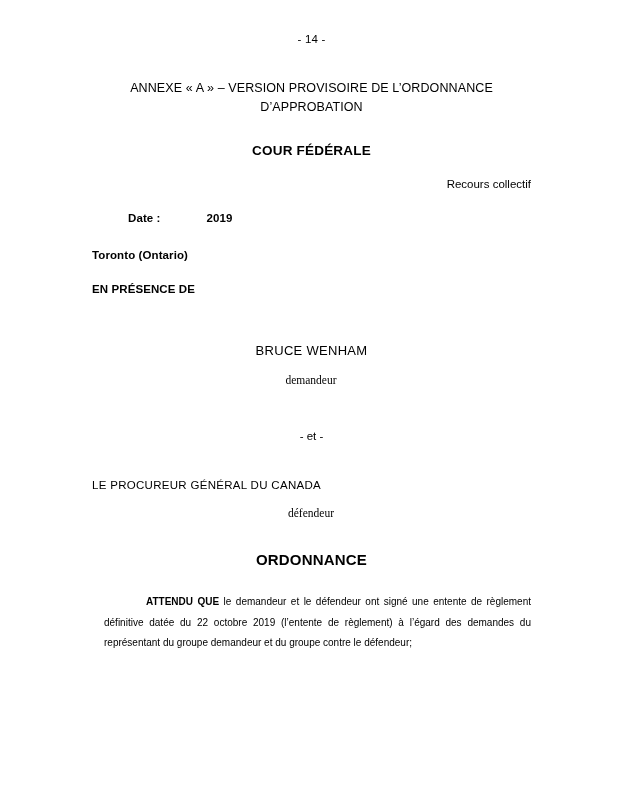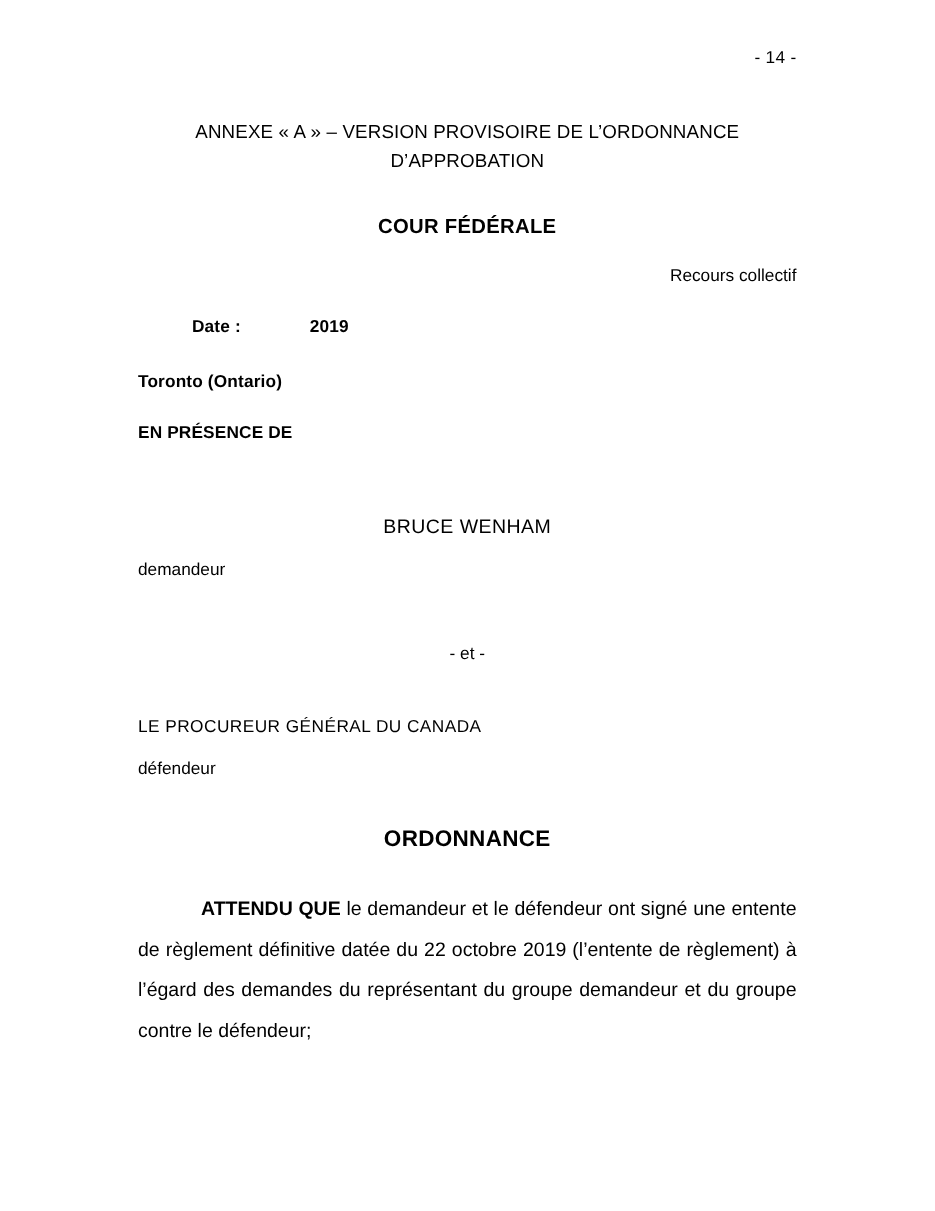--- a/index.html
+++ b/index.html
@@ -16,21 +16,21 @@
     overflow: hidden;
   }
   .page {
     position: relative;
     width: 623px;
     height: 807px;
     box-sizing: border-box;
     padding: 0 92px;
   }
   .page-number {
-    text-align: right;
+    text-align: center;
     font-size: 11.5px;
     margin-top: 33px;
     letter-spacing: 0.2px;
   }
   .doc-title {
     text-align: center;
     font-size: 12.5px;
     font-weight: normal;
     line-height: 1.55;
     margin-top: 34px;
@@ -82,49 +82,51 @@
     margin-top: 22px;
     letter-spacing: 0.1px;
   }
   .party-plaintiff {
     text-align: center;
     font-size: 13px;
     margin-top: 48px;
     letter-spacing: 0.3px;
   }
   .role-right {
-    text-align: left;
+    text-align: center;
     font-size: 11.5px;
     margin-top: 16px;
     padding-right: 1px;
+    font-family: Liberation Serif, serif;
   }
   .et-separator {
     text-align: center;
     font-size: 11.5px;
     margin-top: 44px;
   }
   .party-defendant {
     text-align: left;
     font-size: 11.5px;
     margin-top: 37px;
     letter-spacing: 0.3px;
   }
   .order-heading {
     text-align: center;
     font-size: 15px;
     font-weight: bold;
     margin-top: 32px;
     letter-spacing: 0.2px;
   }
   .body-paragraph {
-    font-size: 13px;
+    font-size: 10px;
     line-height: 2.08;
     margin-top: 24px;
     text-align: justify;
     text-indent: 42px;
+    margin-left: 12px;
   }
   .body-paragraph b {
     font-weight: bold;
   }
 </style>
 </head>
 <body>
 
 <div class="page">
 

